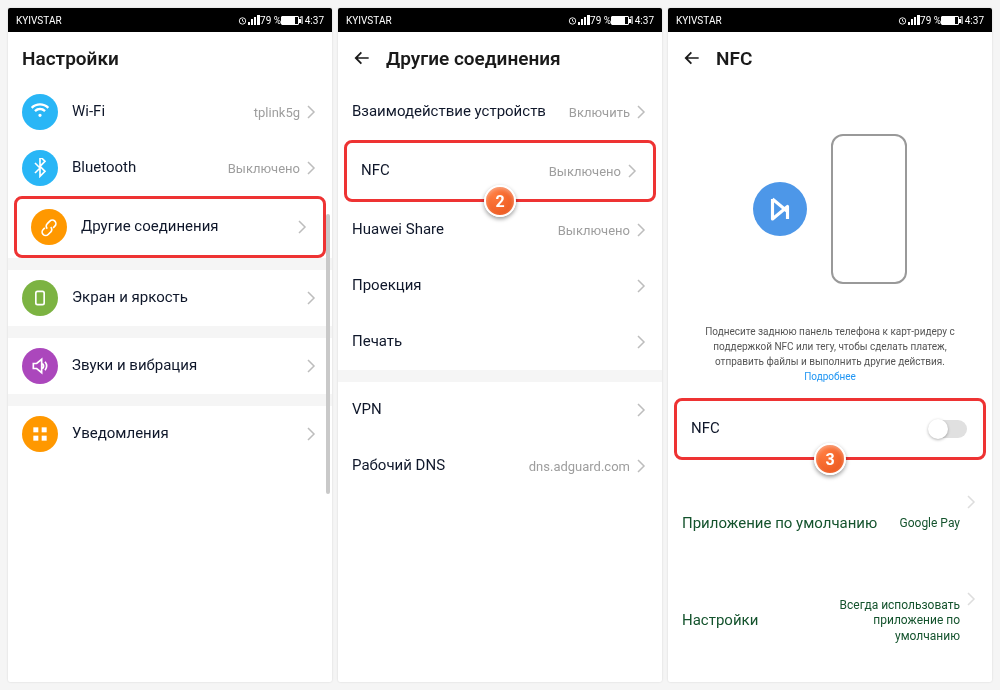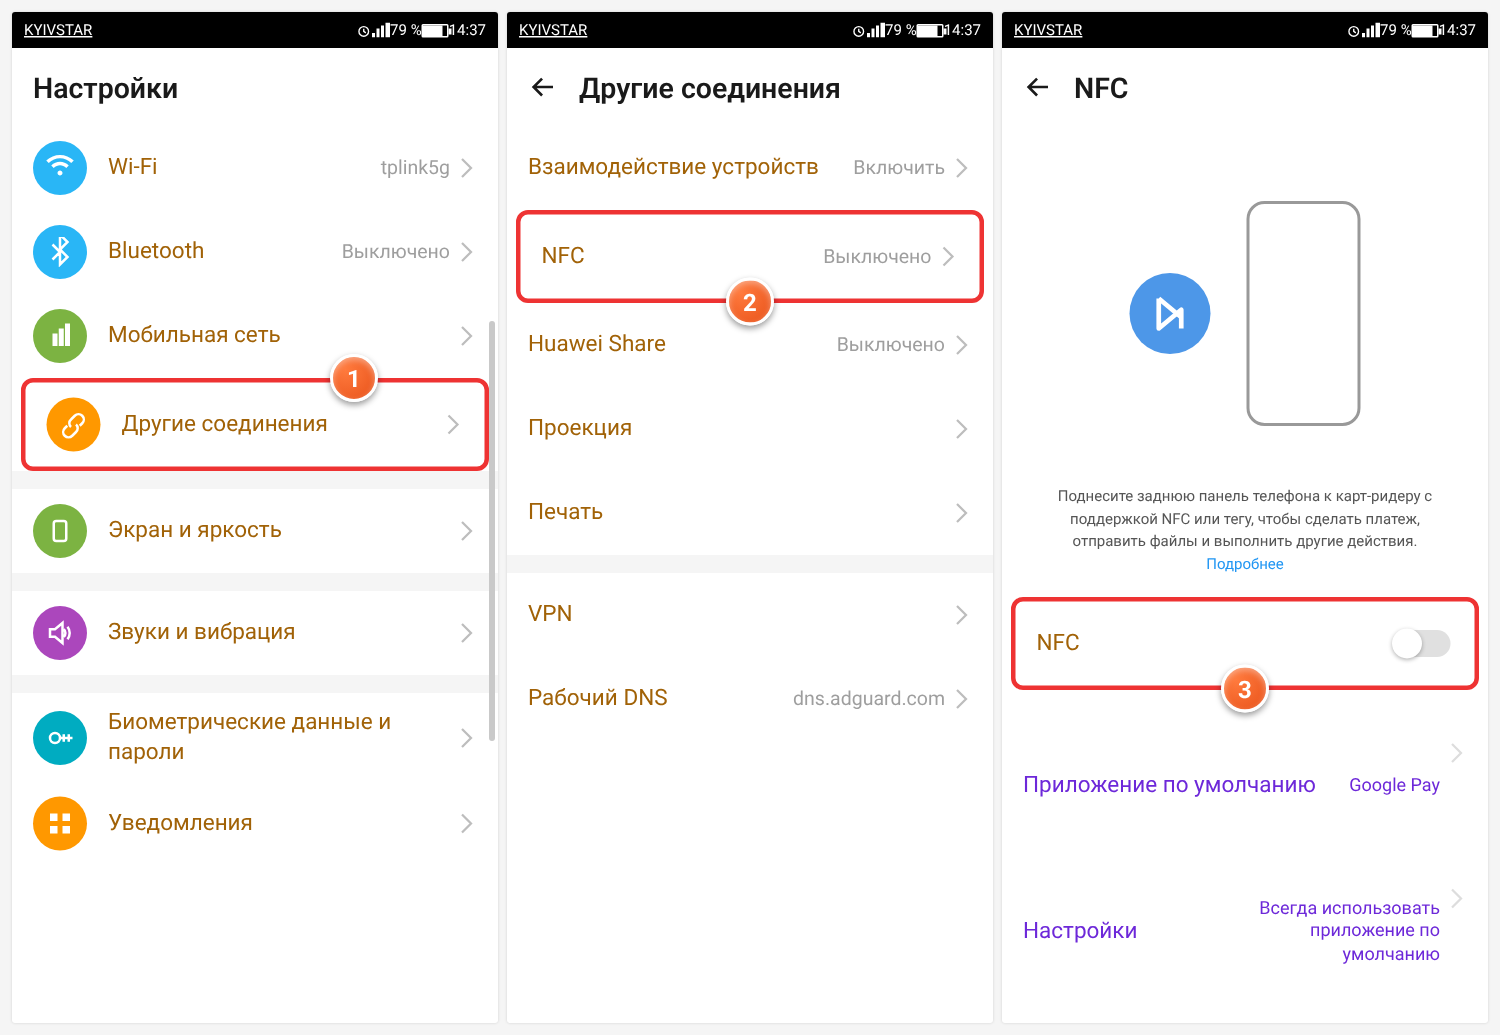--- a/index.html
+++ b/index.html
@@ -1,49 +1,49 @@
 <!DOCTYPE html>
 <html><head>
 <meta charset="utf-8">
 <style>
   * { box-sizing: border-box; margin: 0; padding: 0; }
   body { font-family: -apple-system, "Segoe UI", Roboto, sans-serif; background: #f5f5f5; display: flex; gap: 6px; padding: 8px; width: 1000px; height: 690px; }
   .phone { flex: 1; background: #fff; border-radius: 2px; display: flex; flex-direction: column; box-shadow: 0 0 2px rgba(0,0,0,0.15); position: relative; overflow: hidden; }
   .statusbar { height: 24px; background: #000; color: #fff; font-size: 10px; display: flex; align-items: center; justify-content: space-between; padding: 0 8px; }
-  .sb-left { display: flex; align-items: center; gap: 4px; text-decoration: underline; }
+  .sb-left { display: flex; align-items: center; gap: 4px; }
   .sb-right { display: flex; align-items: center; gap: 0; }
   .battery-icon { width: 18px; height: 9px; border: 1px solid #fff; border-radius: 1px; position: relative; }
   .battery-icon::after { content:""; position:absolute; right:-3px; top:2px; width:2px; height:4px; background:#fff; }
   .battery-fill { background:#fff; height:100%; width:79%; }
   .signal-icon svg { display:block; }
   .alarm-stat svg { display:block; }
   .header { display: flex; align-items: center; height: 52px; padding: 0 14px; }
   .back { margin-right: 14px; display:flex; }
   .back svg { width:20px; height:20px; }
   .title { font-size: 19px; font-weight: 600; color:#1a1a1a; }
   .content { flex:1; overflow:auto; position:relative; }
   .row { display:flex; align-items:center; min-height: 56px; padding: 10px 16px 10px 14px; position:relative; }
   .row .icon-c { width:36px; height:36px; border-radius:50%; display:flex; align-items:center; justify-content:center; margin-right:14px; flex-shrink:0; }
   .icon-c svg { width:20px; height:20px; fill:#fff; }
-  .row .label { flex:1; font-size:15px; color:#a16207; line-height:1.3; }
+  .row .label { flex:1; font-size:15px; color:#0f172a; line-height:1.3; }
   .row .value { font-size:13px; color:#9e9e9e; margin-right:6px; }
   .chev { color:#bdbdbd; }
   .chev svg { width:10px; height:14px; display:block; }
   .group-gap { height:12px; background:#f5f5f5; }
   .scrollbar { position:absolute; right:2px; top:130px; width:4px; height:280px; background:#c9c9c9; border-radius:2px; }
   .highlight { border:3px solid #e33; border-radius:8px; margin:0 6px; background:#fff; }
   .badge { position:absolute; width:32px; height:32px; border-radius:50%; background:radial-gradient(circle at 30% 30%, #ff7a3d, #e8521a); border:2px solid #fff; box-shadow:0 2px 4px rgba(0,0,0,0.4), inset 0 2px 4px rgba(255,255,255,0.4); color:#fff; font-weight:700; font-size:16px; display:flex; align-items:center; justify-content:center; z-index:50; }
   .nfc-illus { display:flex; align-items:center; justify-content:center; gap:24px; padding:50px 0 40px; }
   .nfc-circle { width:54px; height:54px; border-radius:50%; background:#4d97e8; display:flex; align-items:center; justify-content:center; color:#fff; font-weight:700; font-size:30px; }
   .phone-outline { width:76px; height:150px; border:2px solid #999; border-radius:12px; position:relative; }
   .nfc-desc { font-size:10px; color:#555; text-align:center; padding:0 22px 14px; line-height:1.5; }
   .nfc-desc .link { color:#2196f3; }
   .toggle { width:38px; height:18px; border-radius:9px; background:#e0e0e0; position:relative; }
   .toggle::after { content:""; position:absolute; width:20px; height:20px; border-radius:50%; background:#fff; box-shadow:0 1px 3px rgba(0,0,0,0.3); left:-1px; top:-1px; }
-  .disabled .label, .disabled .value { color:#6d28d9;margin-top:44px; }
+  .disabled .label, .disabled .value { color:#14532d;margin-top:44px; }
   .row2line .value { text-align:right; font-size:12px; line-height:1.3; max-width:140px; }
 </style>
 </head>
 <body>
 
 <div class="phone">
   <div class="statusbar">
     <div class="sb-left">
         <span>KYIVSTAR</span>
       </div>
@@ -90,36 +90,20 @@
           <svg viewBox="0 0 24 24">
             <path d="M12 2v20l6-6-6-6 6-6-6-6zm0 10L6 6m6 6l-6 6" stroke="#fff" stroke-width="2" fill="none"></path>
           </svg>
         </div>
       <div class="label">Bluetooth</div>
       <div class="value">Выключено</div>
       <div class="chev">
           <svg viewBox="0 0 8 14">
             <path d="M1 1l6 6-6 6" stroke="#bdbdbd" stroke-width="1.5" fill="none"></path>
           </svg>
-        </div>
-    </div>
-    <div class="row" style="position:relative">
-      <div class="icon-c" style="background:#7cb342">
-          <svg viewBox="0 0 24 24">
-            <path d="M6 10v10h4V10zm5-4v14h4V6zm5-4v18h4V2z" fill="#fff"></path>
-          </svg>
-        </div>
-      <div class="label">Мобильная сеть</div>
-      <div class="chev">
-          <svg viewBox="0 0 8 14">
-            <path d="M1 1l6 6-6 6" stroke="#bdbdbd" stroke-width="1.5" fill="none"></path>
-          </svg>
-        </div>
-      <div class="badge" style="right:80px; bottom:-16px;">
-          <span>1</span>
         </div>
     </div>
     <div class="highlight">
       <div class="row">
         <div class="icon-c" style="background:#ff9800">
             <svg viewBox="0 0 24 24">
               <path d="M10 14a4 4 0 010-6l3-3a4 4 0 116 6l-2 2m-3-1a4 4 0 010 6l-3 3a4 4 0 11-6-6l2-2" stroke="#fff" stroke-width="2" fill="none"></path>
             </svg>
           </div>
         <div class="label">Другие соединения</div>
@@ -153,34 +137,20 @@
         </div>
       <div class="label">Звуки и вибрация</div>
       <div class="chev">
           <svg viewBox="0 0 8 14">
             <path d="M1 1l6 6-6 6" stroke="#bdbdbd" stroke-width="1.5" fill="none"></path>
           </svg>
         </div>
     </div>
     <div class="group-gap"></div>
     <div class="row">
-      <div class="icon-c" style="background:#00acc1">
-          <svg viewBox="0 0 24 24">
-            <circle cx="8" cy="12" r="4" fill="none" stroke="#fff" stroke-width="2"></circle>
-            <path d="M12 12h10m-3-3v6m-4-6v6" stroke="#fff" stroke-width="2"></path>
-          </svg>
-        </div>
-      <div class="label">Биометрические данные и пароли</div>
-      <div class="chev">
-          <svg viewBox="0 0 8 14">
-            <path d="M1 1l6 6-6 6" stroke="#bdbdbd" stroke-width="1.5" fill="none"></path>
-          </svg>
-        </div>
-    </div>
-    <div class="row">
       <div class="icon-c" style="background:#ff9800">
           <svg viewBox="0 0 24 24">
             <rect x="4" y="4" width="6" height="6" fill="#fff"></rect>
             <rect x="14" y="4" width="6" height="6" fill="#fff"></rect>
             <rect x="4" y="14" width="6" height="6" fill="#fff"></rect>
             <rect x="14" y="14" width="6" height="6" fill="#fff"></rect>
           </svg>
         </div>
       <div class="label">Уведомления</div>
       <div class="chev">

